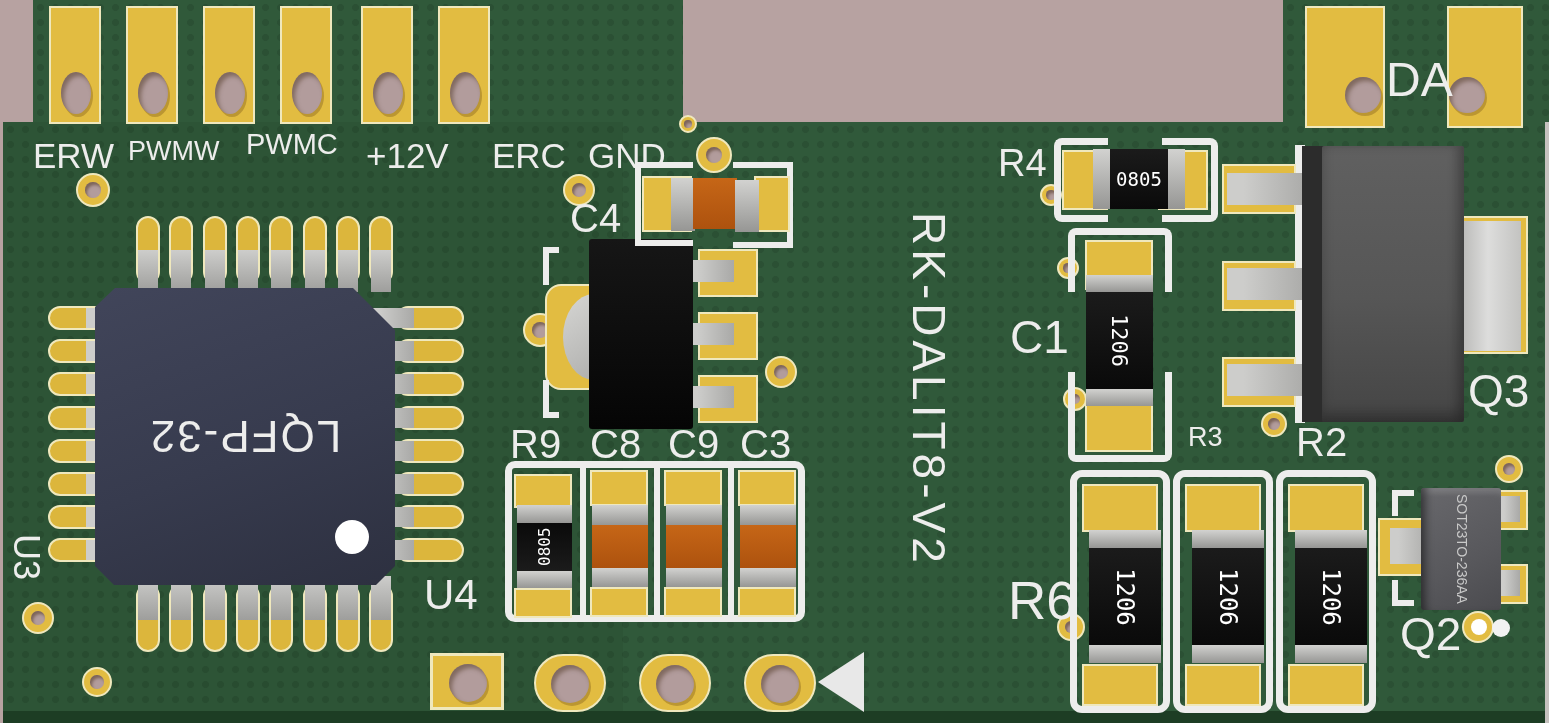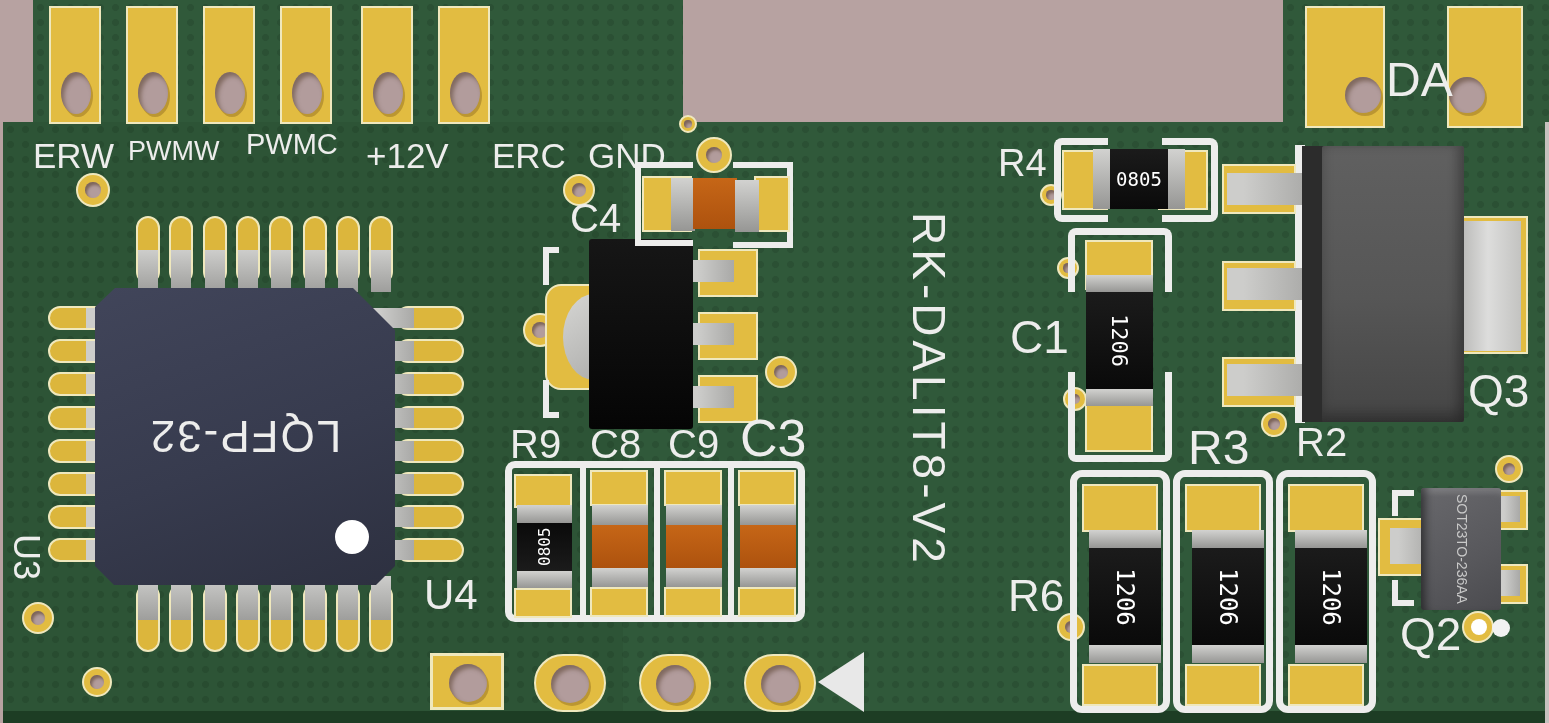--- a/index.html
+++ b/index.html
@@ -217,21 +217,21 @@
   <div class="abs pad" style="left:642px;top:176px;width:50px;height:56px;"></div>
   <div class="abs pad" style="left:754px;top:176px;width:36px;height:56px;"></div>
   <div class="abs chip-term" style="left:671px;top:178px;width:24px;height:53px;"></div>
   <div class="abs orange-body" style="left:693px;top:178px;width:44px;height:51px;"></div>
   <div class="abs chip-term" style="left:735px;top:180px;width:24px;height:52px;"></div>
   <div class="abs silktext" style="left:570px;top:198px;font-size:40px;">C4</div>
 
   <div class="abs silktext" style="left:510px;top:424px;font-size:40px;">R9</div>
   <div class="abs silktext" style="left:590px;top:424px;font-size:40px;">C8</div>
   <div class="abs silktext" style="left:668px;top:424px;font-size:40px;">C9</div>
-  <div class="abs silktext" style="left:740px;top:412px;font-size:52px;text-align:right;">C3</div>
+  <div class="abs silktext" style="left:740px;top:424px;font-size:40px;text-align:right;">C3</div>
   <div class="abs silk" style="left:505px;top:461px;width:300px;height:161px;border-width:7px;border-radius:10px;"></div>
   <div class="abs silkline" style="left:580px;top:468px;width:6px;height:148px;"></div>
   <div class="abs silkline" style="left:654px;top:468px;width:6px;height:148px;"></div>
   <div class="abs silkline" style="left:728px;top:468px;width:6px;height:148px;"></div>
 
   <div class="abs pad" style="left:514px;top:474px;width:58px;height:34px;"></div>
   <div class="abs pad" style="left:514px;top:588px;width:58px;height:30px;"></div>
   <div class="abs" style="left:517px;top:505px;width:55px;height:83px;">
     <div class="abs chip-term" style="left:0;top:0;width:100%;height:18px;"></div>
     <div class="abs black-body marking vtext flip" style="left:0;top:18px;width:100%;height:48px;font-size:16px;">0805</div>
@@ -306,23 +306,23 @@
   <div class="abs gray-lead-h" style="left:1227px;top:268px;width:82px;height:32px;"></div>
   <div class="abs gray-lead-h" style="left:1227px;top:364px;width:82px;height:32px;"></div>
   <div class="abs pad" style="left:1458px;top:216px;width:70px;height:138px;"></div>
   <div class="abs" style="left:1461px;top:221px;width:60px;height:130px;background:linear-gradient(90deg,#b9b9b7,#dddddc 45%,#c3c3c1);"></div>
   <div class="abs" style="left:1302px;top:146px;width:24px;height:276px;background:#2c2c2c;"></div>
   <div class="abs" style="left:1322px;top:146px;width:142px;height:276px;border-radius:2px;
               background:linear-gradient(180deg,#606060,#565656 55%,#454545);
               box-shadow:inset -8px 0 10px rgba(0,0,0,.18), inset 0 -10px 12px rgba(0,0,0,.22);"></div>
   <div class="abs silktext" style="left:1468px;top:368px;font-size:46px;">Q3</div>
 
-  <div class="abs silktext" style="left:1188px;top:424px;font-size:48px;">R3</div>
+  <div class="abs silktext" style="left:1188px;top:424px;font-size:27px;">R3</div>
   <div class="abs silktext" style="left:1296px;top:422px;font-size:40px;">R2</div>
-  <div class="abs silktext" style="left:1008px;top:574px;font-size:44px;">R6</div>
+  <div class="abs silktext" style="left:1008px;top:574px;font-size:53px;">R6</div>
 
   <div class="abs silk" style="left:1070px;top:470px;width:100px;height:243px;border-width:7px;border-radius:12px;"></div>
   <div class="abs pad" style="left:1082px;top:484px;width:76px;height:48px;"></div>
   <div class="abs pad" style="left:1082px;top:664px;width:76px;height:42px;"></div>
   <div class="abs" style="left:1089px;top:530px;width:72px;height:133px;">
     <div class="abs chip-term" style="left:0;top:0;width:100%;height:18px;"></div>
     <div class="abs black-body marking vtext" style="left:0;top:18px;width:100%;height:97px;font-size:24px;">1206</div>
     <div class="abs chip-term" style="left:0;top:115px;width:100%;height:18px;"></div>
   </div>
 

